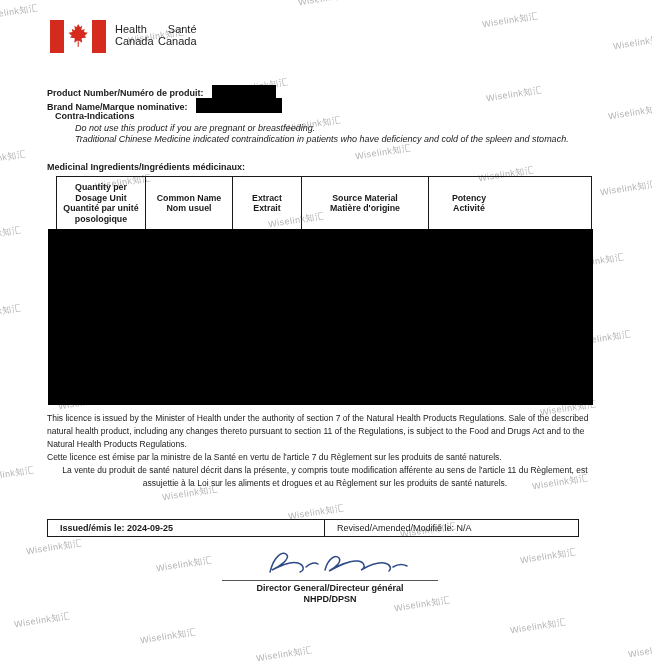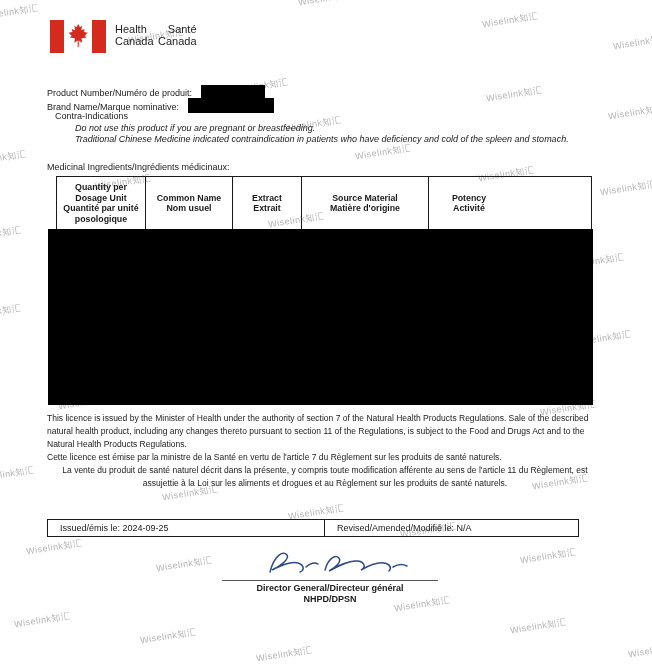--- a/index.html
+++ b/index.html
@@ -24,21 +24,21 @@
   }
   
   #content{position:absolute;inset:0;z-index:2;}
   .abs{position:absolute;}
   
   #flag{left:50px;top:20px;width:56px;height:33px;}
   .dept{font-size:11px;line-height:12px;color:#222;}
   #dept-en{left:115px;top:23px;}
   #dept-fr{left:158px;top:23px;}
   
-  .lbl{font-size:9px;font-weight:normal;white-space:nowrap;}
+  .lbl{font-size:9px;font-weight:bold;white-space:nowrap;}
   .body-txt{font-size:9px;line-height:11.5px;font-style:italic;}
   .redact{background:#000;display:inline-block;vertical-align:middle;}
   
   #ing-table{
     left:56px;top:176px;width:534px;height:52px;
     border:1px solid #1a1a1a;
     display:flex;
     background:transparent;
   }
   .th{
@@ -58,21 +58,21 @@
   #date-box{
     left:47px;top:519px;width:532px;height:18px;
     border:1px solid #1a1a1a;
     display:flex;box-sizing:border-box;
   }
   #date-box .cell{
     font-size:9px;line-height:16px;
     padding-left:12px;box-sizing:border-box;
     white-space:nowrap;overflow:hidden;
   }
-  #date-issued{width:277px;border-right:1px solid #1a1a1a;}
+  #date-issued{width:277px;border-right:1px solid #1a1a1a;font-weight:bold;}
   #date-revised{flex:1;}
   
   #sig-svg{left:262px;top:547px;}
   #sig-line{left:222px;top:580px;width:216px;border-top:1px solid #555;}
   .sig-title{font-size:9px;font-weight:bold;text-align:center;line-height:11px;}
   #sig-title1{left:162px;top:583px;width:336px;}
   #sig-title2{left:162px;top:594px;width:336px;}
 </style>
 </head>
 <body>

